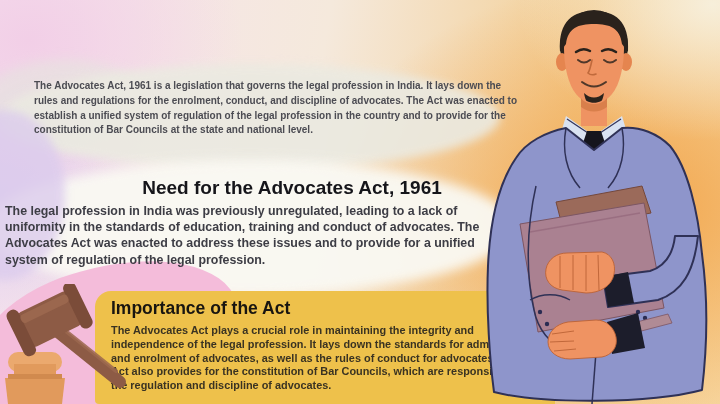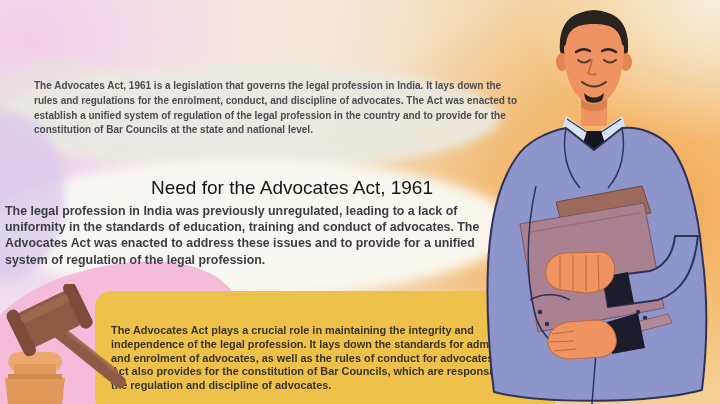--- a/index.html
+++ b/index.html
@@ -18,21 +18,21 @@
   .blob-intro{left:2px;top:64px;width:498px;height:106px;background:#ebeae1;opacity:.9;filter:blur(5px);}
   .blob-need{left:-15px;top:160px;width:530px;height:135px;background:#faf9f3;opacity:.95;filter:blur(6px);}
   .blob-pink{left:-35px;top:268px;width:280px;height:165px;background:#f4bcda;transform:rotate(-16deg);border-radius:48% 52% 45% 55%/55% 45% 52% 48%;}
   .blob-lav{left:-55px;top:110px;width:120px;height:170px;background:#dccced;opacity:.8;filter:blur(4px);}
 
   .title{position:absolute;left:30px;top:22px;width:430px;
     font-size:27px;font-weight:800;letter-spacing:.2px;color:#17171c;}
   .intro{position:absolute;left:6px;top:79px;width:486px;text-align:left;
     font-size:10px;line-height:14.8px;font-weight:600;color:#4c4c53;margin-left:28px;}
   .need-head{position:absolute;left:0px;top:177px;width:584px;text-align:center;
-    font-size:19px;font-weight:400;color:#15151a;}
+    font-size:19px;font-weight:700;color:#15151a;}
   .need-body{position:absolute;left:5px;top:203px;width:490px;text-align:left;
     font-size:12.4px;line-height:16.2px;font-weight:600;color:#3d3d45;}
 
   .highlight-box{position:absolute;left:95px;top:291px;width:460px;height:113px;
     background:#eec14b;border-radius:16px 12px 0 4px;}
   .imp-head{position:absolute;left:16px;top:7px;font-size:17.5px;font-weight:800;color:#181510;}
   .imp-body{position:absolute;left:16px;top:33px;width:428px;
     font-size:10.9px;line-height:13.8px;font-weight:600;color:#3a3322;}
 
   .gavel-wrap{position:absolute;left:0;top:284px;width:135px;height:120px;}
@@ -44,20 +44,21 @@
 
 <div id="canvas">
 
   <div class="blob blob-gray"></div>
   <div class="blob blob-intro"></div>
   <div class="blob blob-need"></div>
   <div class="blob blob-lav"></div>
   <div class="blob blob-pink"></div>
 
   <div class="highlight-box">
+    <div class="imp-head">Importance of the Act</div>
     <div class="imp-body">The Advocates Act plays a crucial role in maintaining the integrity and independence of the legal profession. It lays down the standards for admission and enrolment of advocates, as well as the rules of conduct for advocates. The Act also provides for the constitution of Bar Councils, which are responsible for the regulation and discipline of advocates.</div>
   </div>
 
   <div class="gavel-wrap">
     <svg width="135" height="120" viewBox="0 0 135 120">
 
       <g>
         <rect x="8" y="68" width="54" height="20" rx="10" fill="#eba96e"></rect>
         <rect x="14" y="80" width="42" height="16" fill="#e19a5c"></rect>
         <path d="M5,94 L65,94 L62,120 L8,120 Z" fill="#e19a5c"></path>

